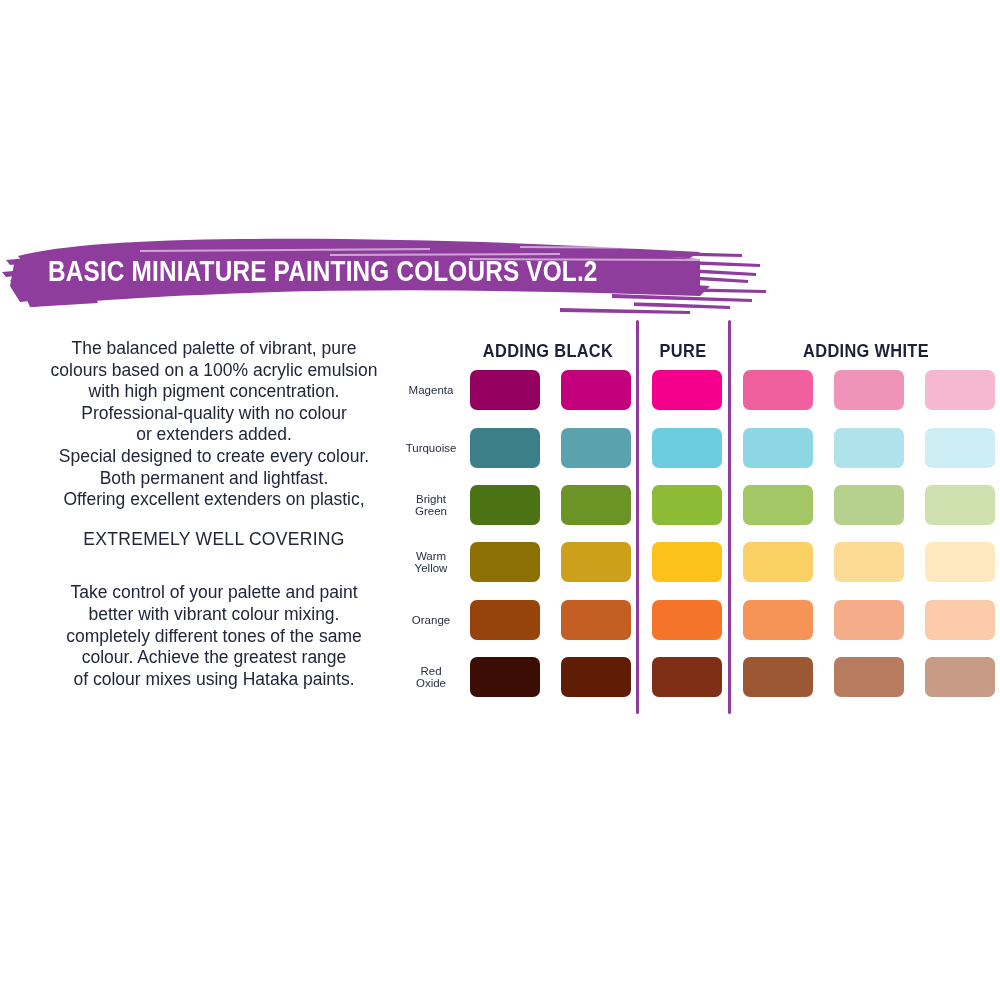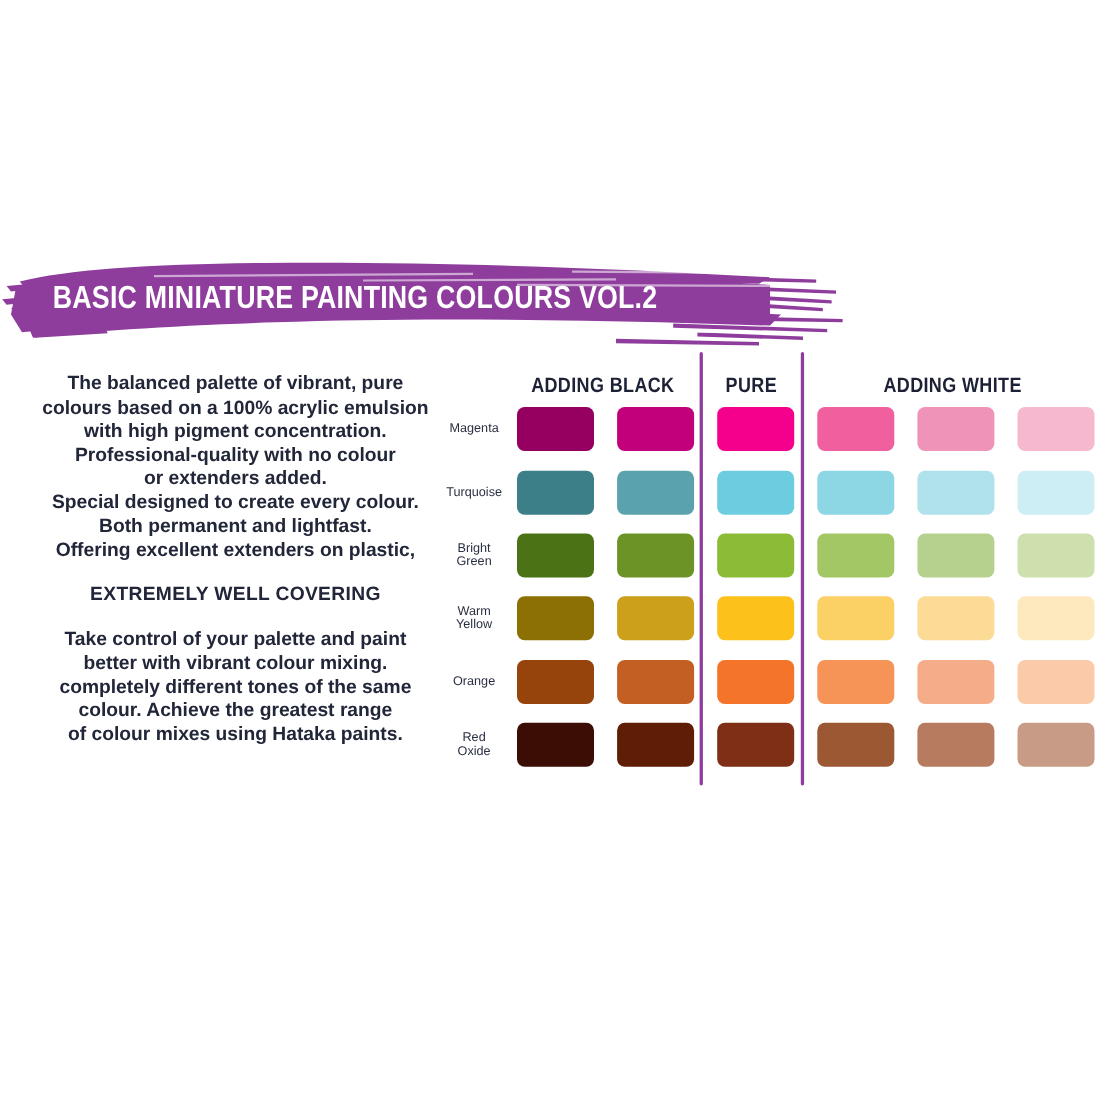--- a/index.html
+++ b/index.html
@@ -64,21 +64,21 @@
     text-align: center;
     color: #222639;
     font-size: 17.5px;
     line-height: 21.6px;
     font-family: "Liberation Sans", sans-serif;
   }
   #description .para { margin: 0; }
   #description .line { display: block; white-space: nowrap; }
   #desc-highlight {
     margin-top: 18px;
-    margin-bottom: 20px;
+    margin-bottom: 32px;
     font-size: 17.5px;
     letter-spacing: 0.3px;
     color: #222639;
   }
 
   
   #chart {
     position: absolute;
     left: 400px;
     top: 318px;
@@ -190,21 +190,21 @@
         <path d="M470,30 L700,31 L700,33 L470,32 Z"></path>
         <path d="M200,68 L470,67 L470,69 L200,70 Z"></path>
         <path d="M420,72 L690,73 L690,75 L420,74 Z"></path>
         <path d="M90,78 L300,77 L300,79 L90,80 Z"></path>
         <path d="M520,18 L690,19 L690,21 L520,20 Z"></path>
       </g>
     </svg>
     <div id="title-text" style="color: rgb(255, 255, 255);">BASIC MINIATURE PAINTING COLOURS VOL.2</div>
   </div>
 
-  <div id="description" style="color: rgb(34, 38, 57); font-weight: bold;">
+  <div id="description" style="color: rgb(34, 38, 57);">
     <div class="para">
       <span class="line">The balanced palette of vibrant, pure</span>
       <span class="line">colours based on a 100% acrylic emulsion</span>
       <span class="line">with high pigment concentration.</span>
       <span class="line">Professional-quality with no colour</span>
       <span class="line">or extenders added.</span>
       <span class="line">Special designed to create every colour.</span>
       <span class="line">Both permanent and lightfast.</span>
       <span class="line">Offering excellent extenders on plastic,</span>
     </div>

